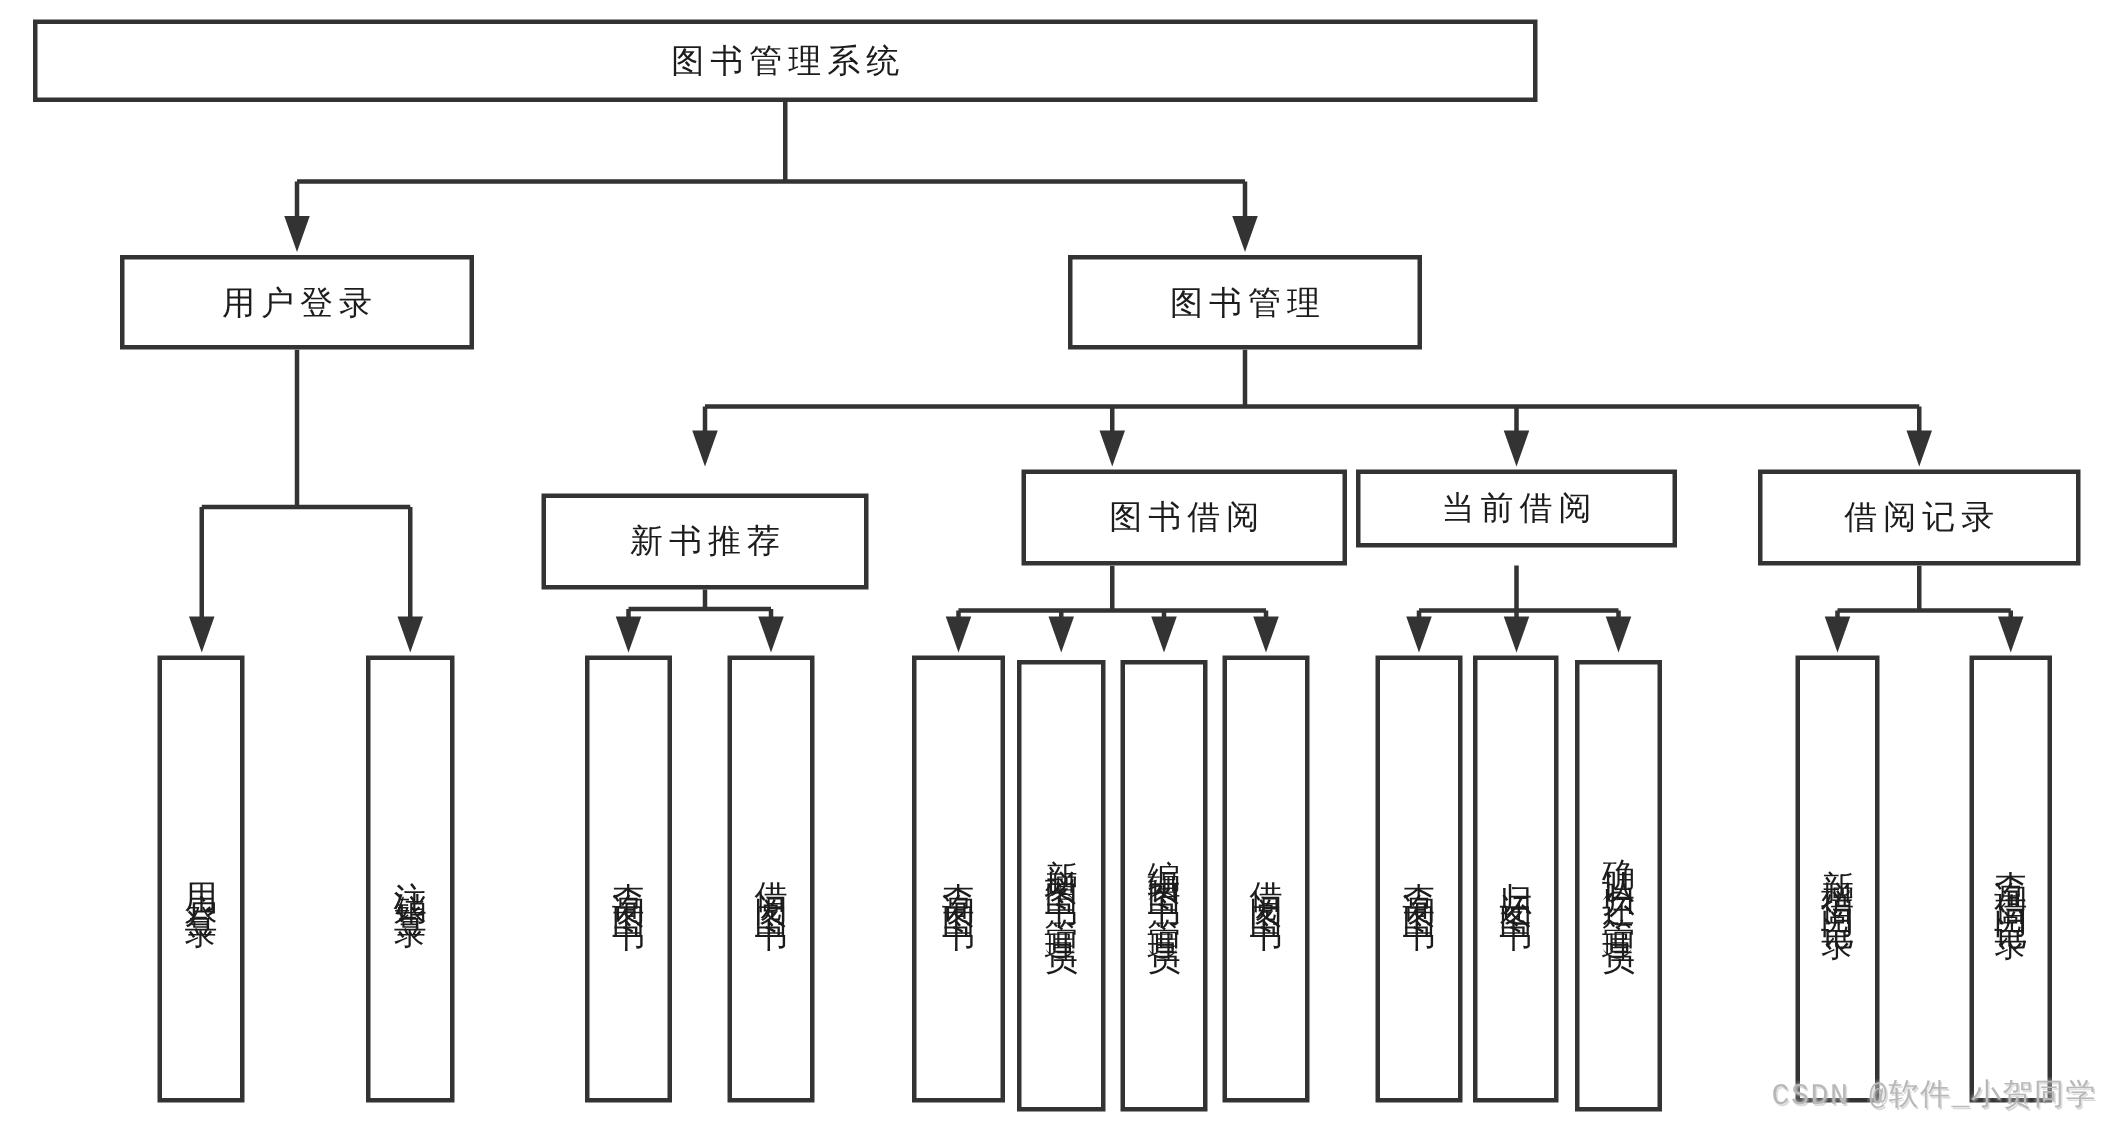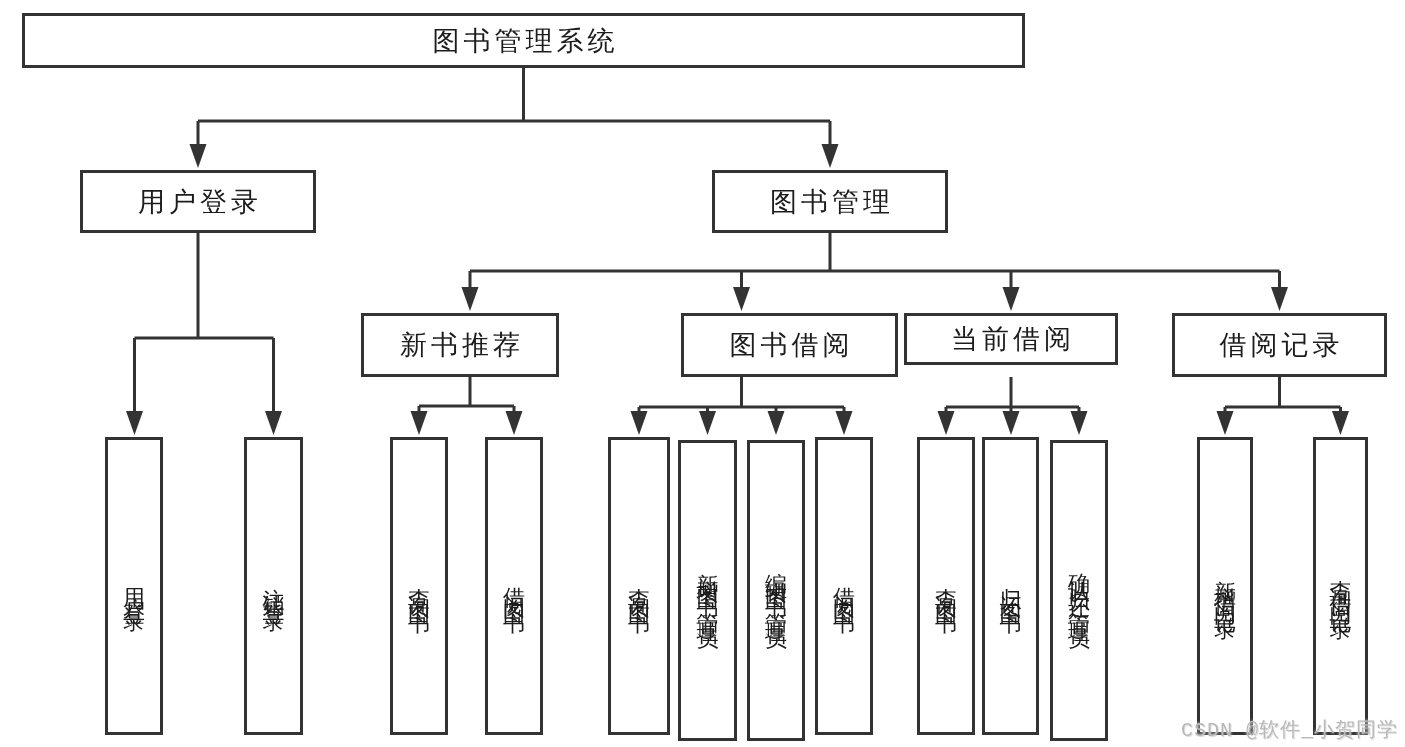--- a/index.html
+++ b/index.html
@@ -26,21 +26,21 @@
     box-sizing: border-box;
     border: 3px solid #333333;
     background: #ffffff;
     display: flex;
     align-items: center;
     justify-content: center;
     z-index: 2;
     color: #1c1c1c;
   }
   .node.h span {
-    font-size: 27px;
+    font-size: 22px;
     letter-spacing: 4px;
     text-indent: 4px;
     white-space: nowrap;
   }
   .node.v span {
     writing-mode: vertical-rl;
     font-size: 22px;
     letter-spacing: 8px;
     line-height: 1;
     white-space: nowrap;
@@ -107,21 +107,21 @@
     <span>图书管理系统</span>
   </div>
 
   <div class="node h" style="left:80px; top:170px; width:236px; height:63px;">
     <span>用户登录</span>
   </div>
   <div class="node h" style="left:712px; top:170px; width:236px; height:63px;">
     <span>图书管理</span>
   </div>
 
-  <div class="node h" style="left:361px; top:313px; width:198px; height:64px;">
+  <div class="node h" style="left:361px; top:329px; width:218px; height:64px;">
     <span>新书推荐</span>
   </div>
   <div class="node h" style="left:633px; top:313px; width:217px; height:64px;margin-left:48px;">
     <span>图书借阅</span>
   </div>
   <div class="node h" style="left:904px; top:313px; width:214px; height:52px;">
     <span>当前借阅</span>
   </div>
   <div class="node h" style="left:1172px; top:313px; width:215px; height:64px;">
     <span>借阅记录</span>

